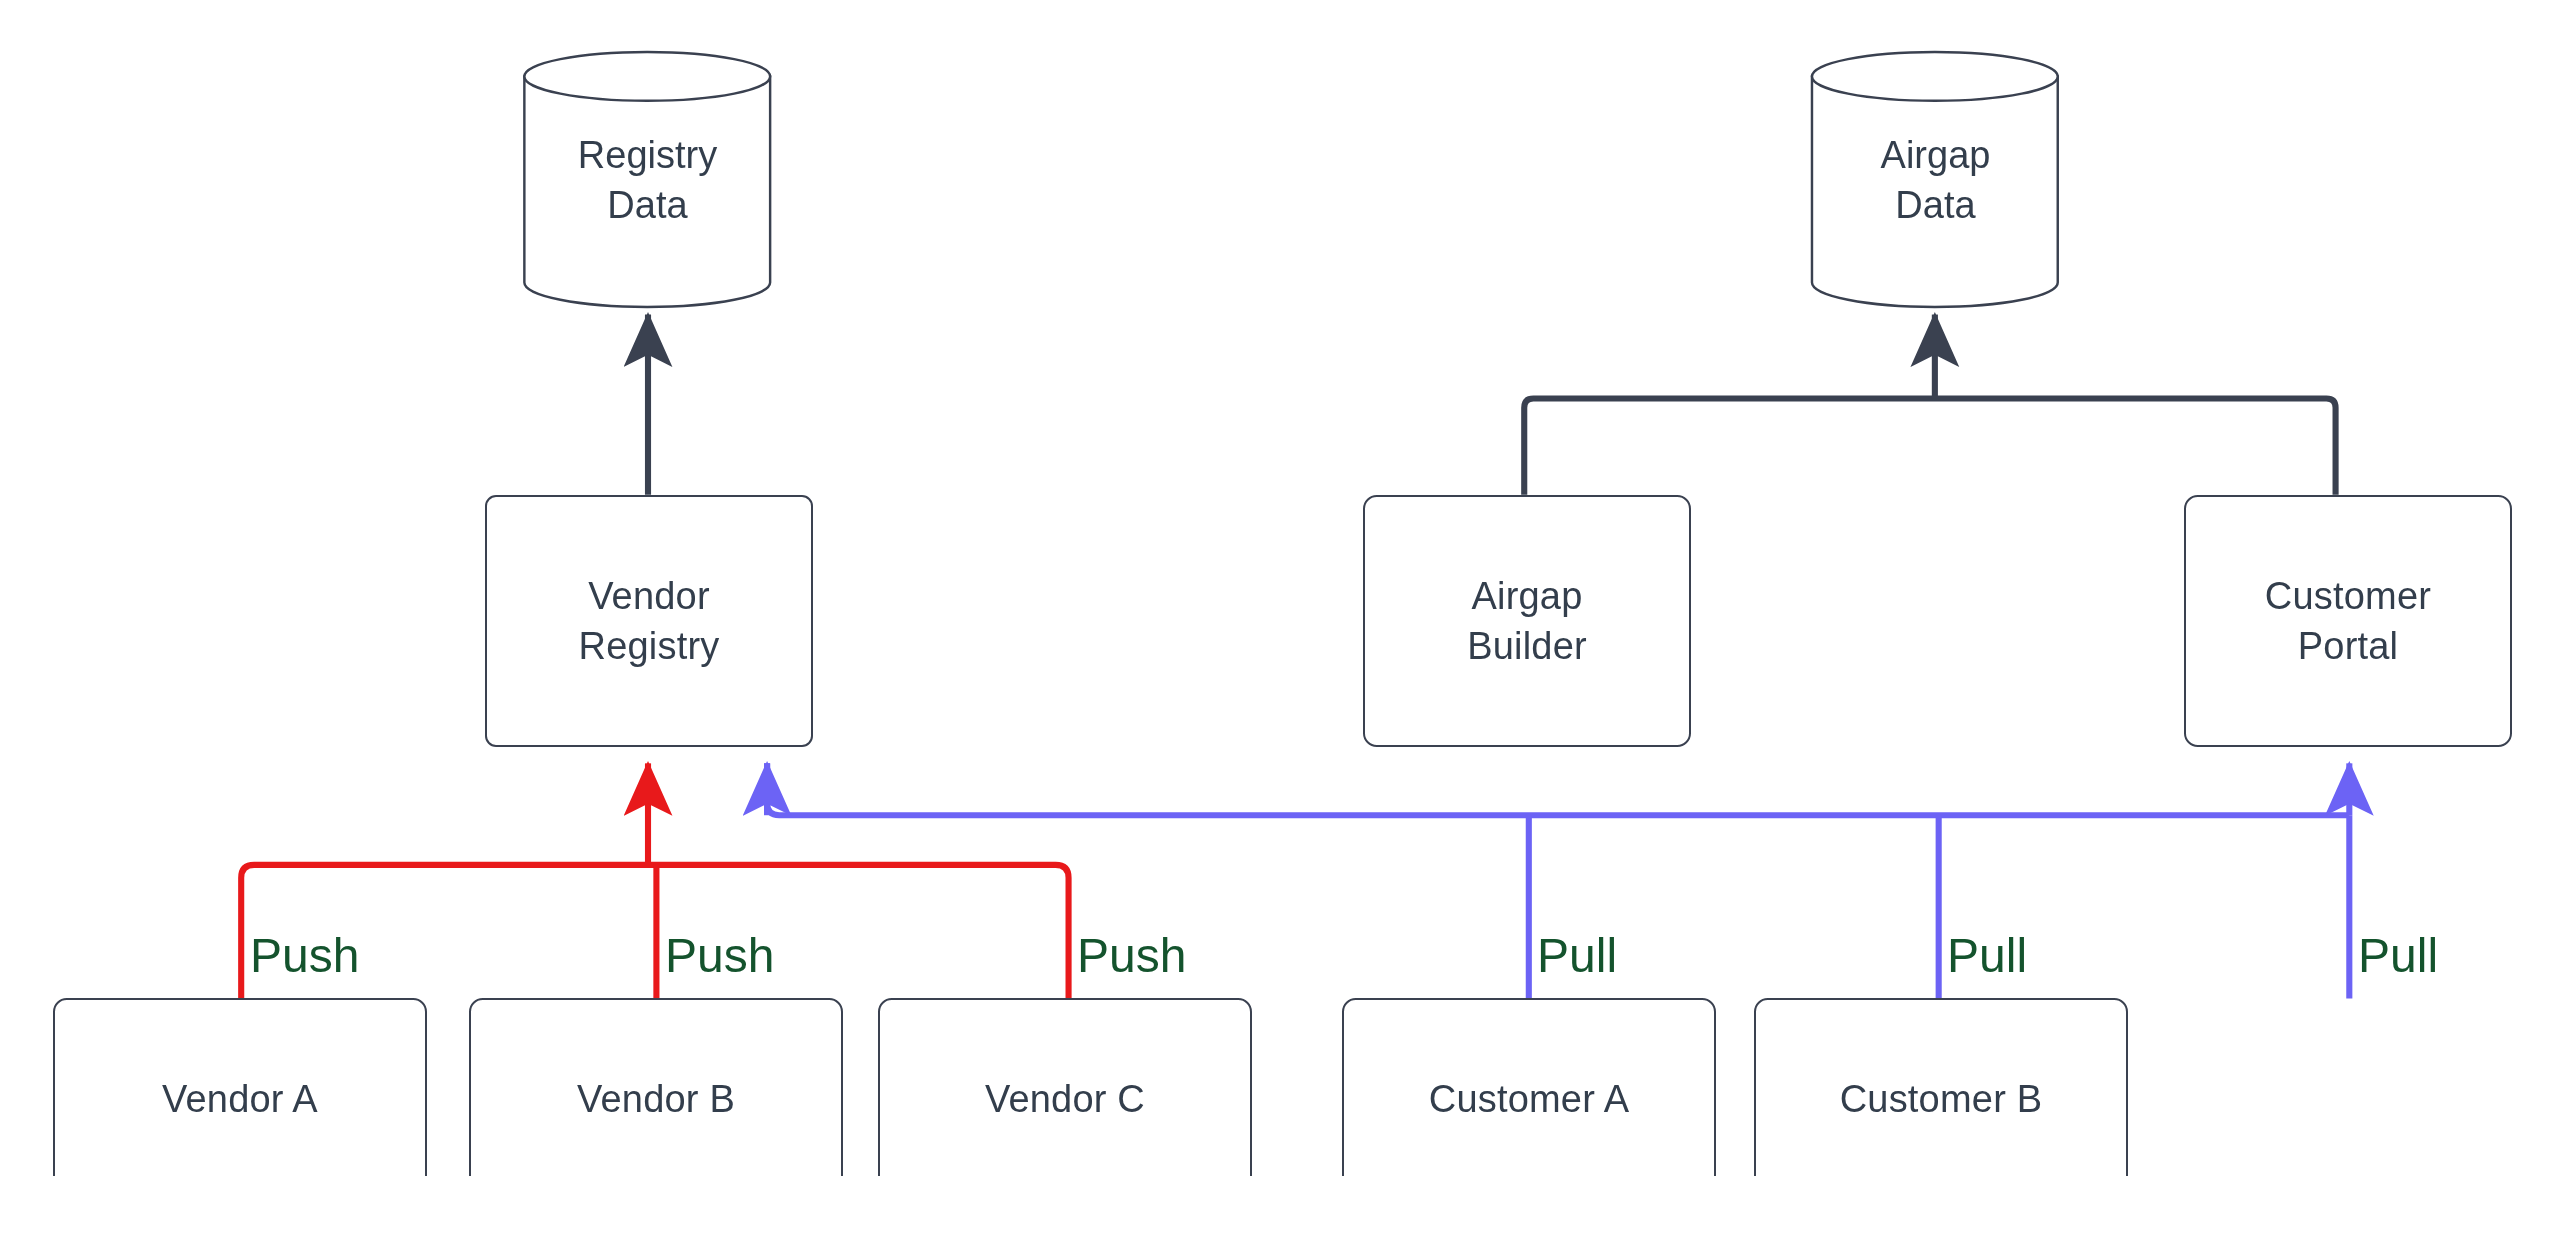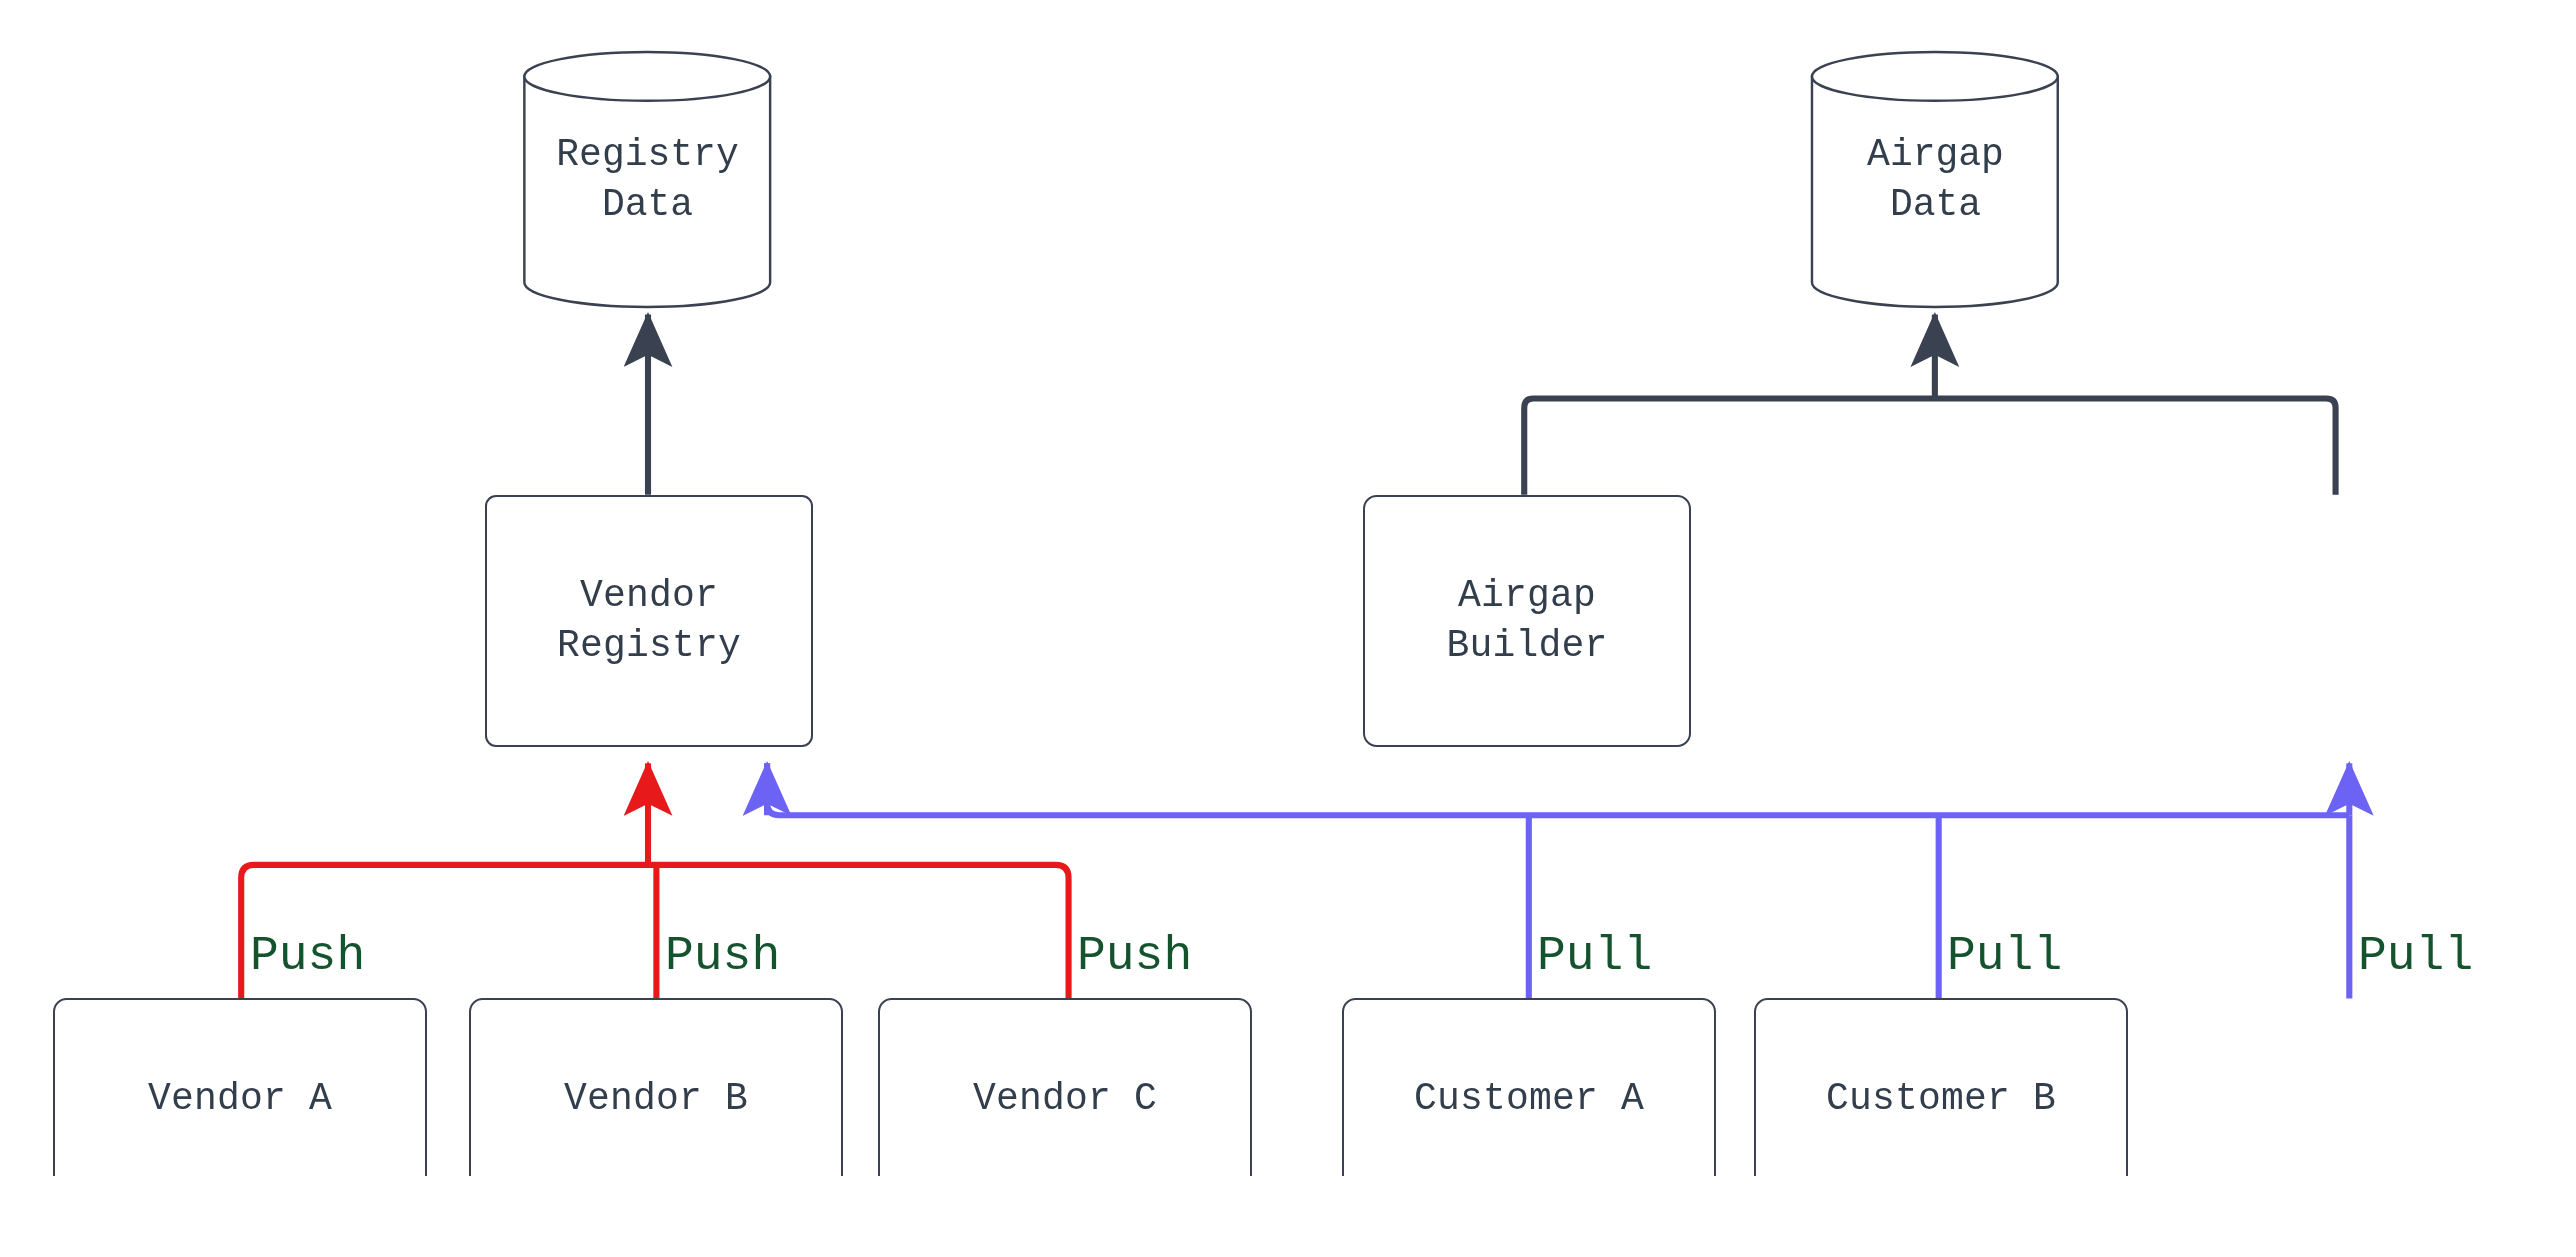--- a/index.html
+++ b/index.html
@@ -9,21 +9,20 @@
   }
   body {
     font-family: "Liberation Sans", sans-serif;
   }
   #canvas {
     position: relative;
     width: 2576px;
     height: 1176px;
     background: #ffffff;
     overflow: hidden;
-    font-family: Liberation Mono, monospace;
   }
   #wires {
     position: absolute;
     left: 0;
     top: 0;
     width: 2576px;
     height: 1258px;
   }
   .node {
     position: absolute;
@@ -111,20 +110,22 @@
 
   <div class="db-label" style="left:1812px; top:92px; width:247px; height:176px;">Airgap
 Data</div>
 
   <div class="node" style="left:485px; top:495px; width:328px; height:252px;border-radius:11px;">Vendor
 Registry</div>
 
   <div class="node" style="left:1363px; top:495px; width:328px; height:252px;">Airgap
 Builder</div>
 
+  <div class="node" style="left:2184px; top:495px; width:328px; height:252px;">Customer
+Portal</div>
 
   <div class="edge-label" style="left:250px; top:932px;">Push</div>
   <div class="edge-label" style="left:665px; top:932px;">Push</div>
   <div class="edge-label" style="left:1077px; top:932px;">Push</div>
 
   <div class="edge-label" style="left:1537px; top:932px;">Pull</div>
   <div class="edge-label" style="left:1947px; top:932px;">Pull</div>
   <div class="edge-label" style="left:2358px; top:932px;">Pull</div>
 
   <div class="node" style="left:53px; top:998px; width:374px; height:203px;">Vendor A</div>

